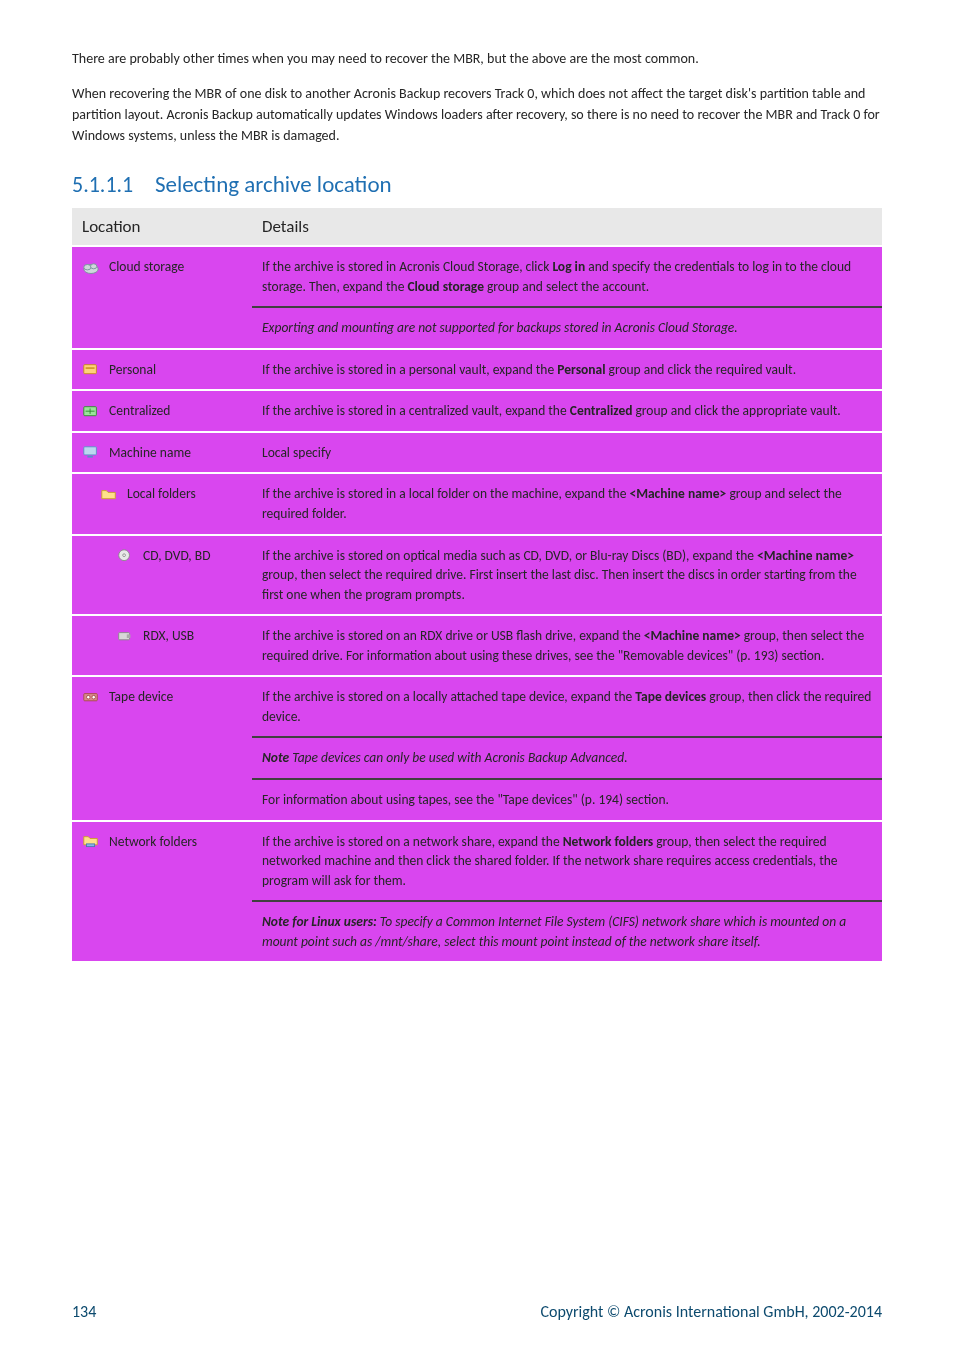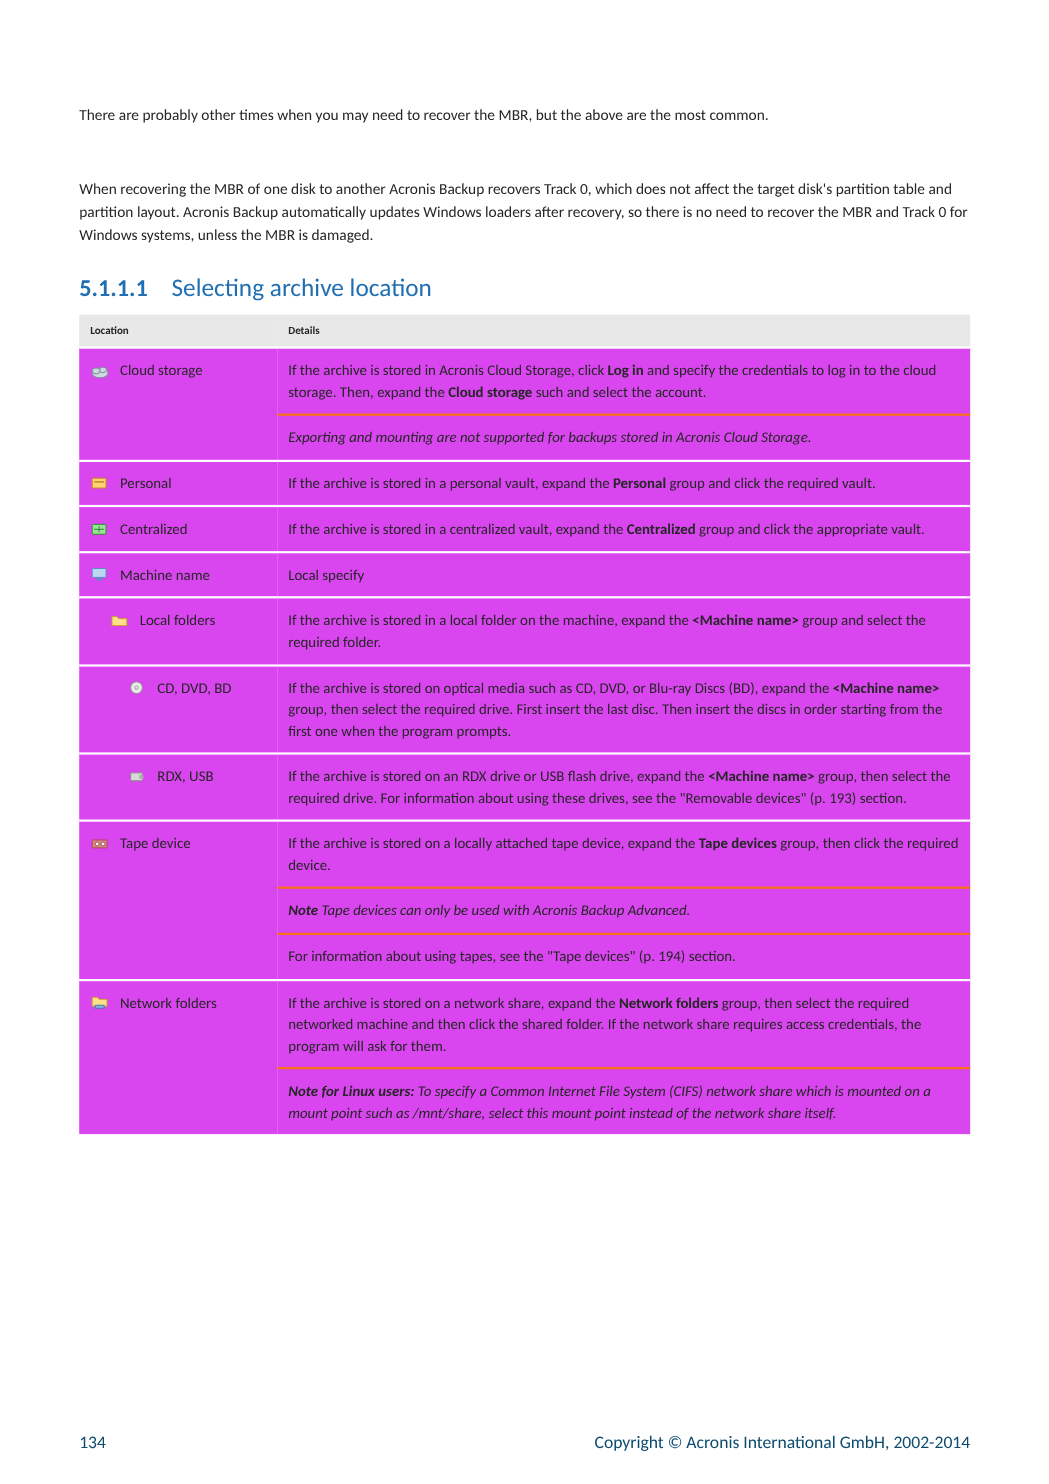--- a/index.html
+++ b/index.html
@@ -5,30 +5,30 @@
   * { box-sizing: border-box; margin: 0; padding: 0; }
   body {
     font-family: "Segoe UI", Calibri, Tahoma, sans-serif;
     background: #fff;
     width: 954px;
     min-height: 1349px;
     padding: 48px 72px 30px 72px;
     position: relative;
     color: #262626;
   }
-  .para { font-size: 14px; line-height: 1.5; margin-bottom: 14px; margin-top: 46px; }
+  .para { font-size: 14px; line-height: 1.5; margin-bottom: 14px; }
   .heading-row { margin-top: 24px; margin-bottom: 10px; }
-  .section-num { color: #1f6fb2; font-size: 22px; font-weight: 700; display: inline-block; margin-right: 18px; }
+  .section-num { color: #1f6fb2; font-size: 22px; font-weight: 400; display: inline-block; margin-right: 18px; }
   .section-title { color: #1f6fb2; font-size: 23px; font-weight: 400; display: inline-block; }
   table.loc { width: 100%; border-collapse: collapse; font-size: 13.5px; }
-  table.loc th { background: #e8e8e8; text-align: left; padding: 8px 10px; font-weight: 700; font-size: 10px; }
+  table.loc th { background: #e8e8e8; text-align: left; padding: 8px 10px; font-weight: 400; font-size: 17px; }
   table.loc td { background: #d946ef; padding: 10px 10px; vertical-align: top; line-height: 1.45; }
   table.loc td.loc-cell { width: 180px; white-space: nowrap; }
   tr.sep td { border-top: 2px solid #fff; }
-  tr.subsep td.det-cell { border-top: 2px solid #f97316; }
+  tr.subsep td.det-cell { border-top: 2px solid #404040; }
   .icon { display: inline-block; width: 18px; height: 16px; vertical-align: -3px; margin-right: 6px; }
   .indent1 { padding-left: 18px; }
   .indent2 { padding-left: 34px; margin-top: 13px; }
   em, .ital { font-style: italic; }
   b, .bold { font-weight: 700; }
   .footer { position: absolute; bottom: 28px; left: 72px; right: 72px; font-size: 16px; color: #0c4a6e; }
   .footer .pnum { float: left; }
   .footer .copy { float: right; }
 </style>
 </head>
@@ -56,21 +56,21 @@
         <span class="icon">
           <svg viewBox="0 0 20 16">
               <ellipse cx="10" cy="10" rx="8" ry="5" fill="#cfd8dc" stroke="#78909c"></ellipse>
               <ellipse cx="6" cy="8" rx="4" ry="3" fill="#cfd8dc" stroke="#78909c"></ellipse>
               <ellipse cx="13" cy="7" rx="3.5" ry="2.8" fill="#cfd8dc" stroke="#78909c"></ellipse>
             </svg>
         </span>
         <span>Cloud storage</span>
       </td>
       <td class="det-cell">
-        <span>If the archive is stored in Acronis Cloud Storage, click </span><b>Log in</b><span> and specify the credentials to log in to the cloud storage. Then, expand the </span><b>Cloud storage</b><span> such and select the account.</span>
+        <span>If the archive is stored in Acronis Cloud Storage, click </span><b>Log in</b><span> and specify the credentials to log in to the cloud storage. Then, expand the </span><b>Cloud storage</b><span> group and select the account.</span>
       </td>
     </tr>
     <tr class="subsep">
       <td class="det-cell"><span class="ital">Exporting and mounting are not supported for backups stored in Acronis Cloud Storage.</span></td>
     </tr>
 
     <tr class="sep">
       <td class="loc-cell">
         <span class="icon">
           <svg viewBox="0 0 20 16">

